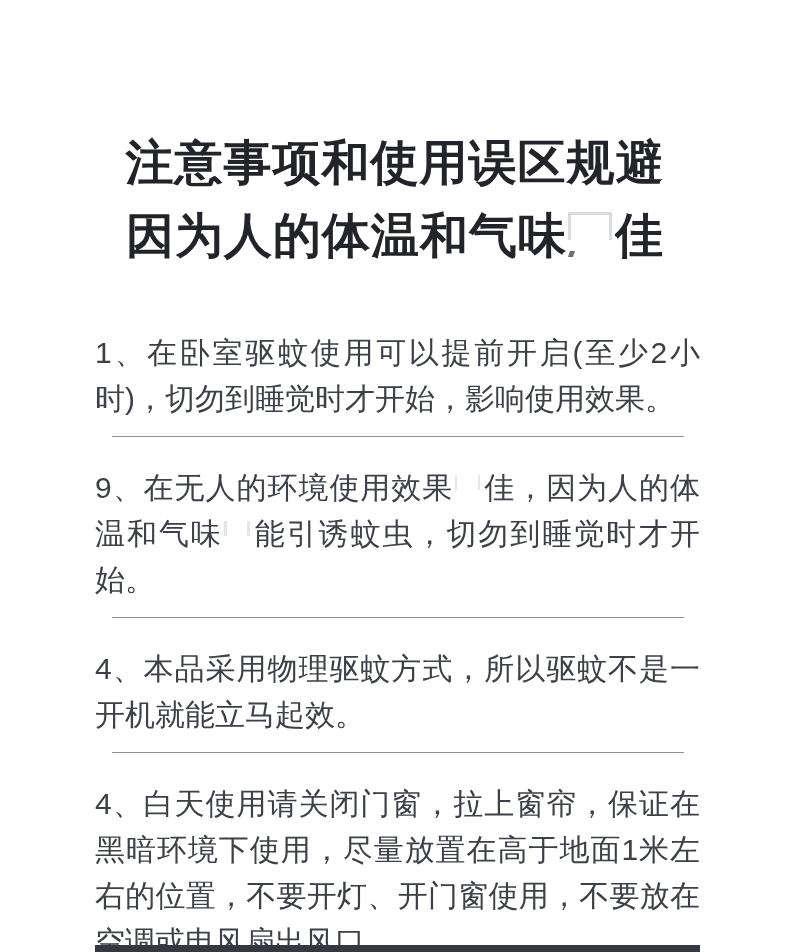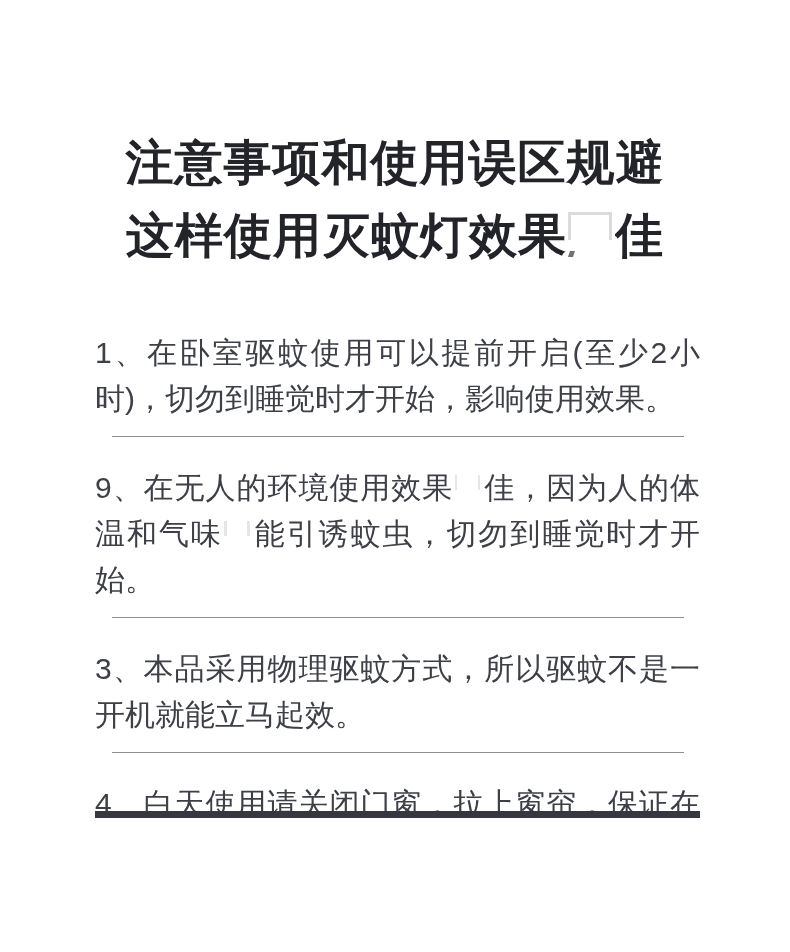--- a/index.html
+++ b/index.html
@@ -1,19 +1,19 @@
 <!DOCTYPE html>
 <html><head>
 <meta charset="utf-8">
 <style>
   html, body { margin: 0; padding: 0; background: #ffffff; }
   .page {
     position: relative;
     width: 790px;
-    height: 818px;
+    height: 952px;
     margin: 0 auto;
     background: #ffffff;
     overflow: hidden;
     font-family: "Liberation Sans", "DejaVu Sans", sans-serif;
   }
   .title {
     padding-top: 94px;
     text-align: center;
     font-size: 48px;
     line-height: 73px;
@@ -92,34 +92,34 @@
     background: #37373f;
   }
 </style>
 </head>
 <body>
 
 <div class="page">
 
   <h1 class="title">
     <span class="t-line">注意事项和使用误区规避</span>
-    <span class="t-line"><span>这样使用灭蚊灯效果</span><span class="erased erased-strong"></span><span>佳</span></span>
+    <span class="t-line"><span>因为人的体温和气味</span><span class="erased erased-strong"></span><span>佳</span></span>
   </h1>
 
   <div class="content">
 
     <p class="para first">1、在卧室驱蚊使用可以提前开启(至少2小时)，切勿到睡觉时才开始，影响使用效果。</p>
 
     <hr class="divider">
 
     <p class="para"><span>9、在无人的环境使用效果</span><span class="erased erased-light"></span><span>佳，因为人的体温和气味</span><span class="erased erased-light"></span><span>能引诱蚊虫，切勿到睡觉时才开始。</span></p>
 
     <hr class="divider">
 
-    <p class="para">3、本品采用物理驱蚊方式，所以驱蚊不是一开机就能立马起效。</p>
+    <p class="para">4、本品采用物理驱蚊方式，所以驱蚊不是一开机就能立马起效。</p>
 
     <hr class="divider">
 
     <p class="para">4、白天使用请关闭门窗，拉上窗帘，保证在黑暗环境下使用，尽量放置在高于地面1米左右的位置，不要开灯、开门窗使用，不要放在空调或电风扇出风口。</p>
 
   </div>
 
   <div class="bottom-bar"></div>
 
 </div>

